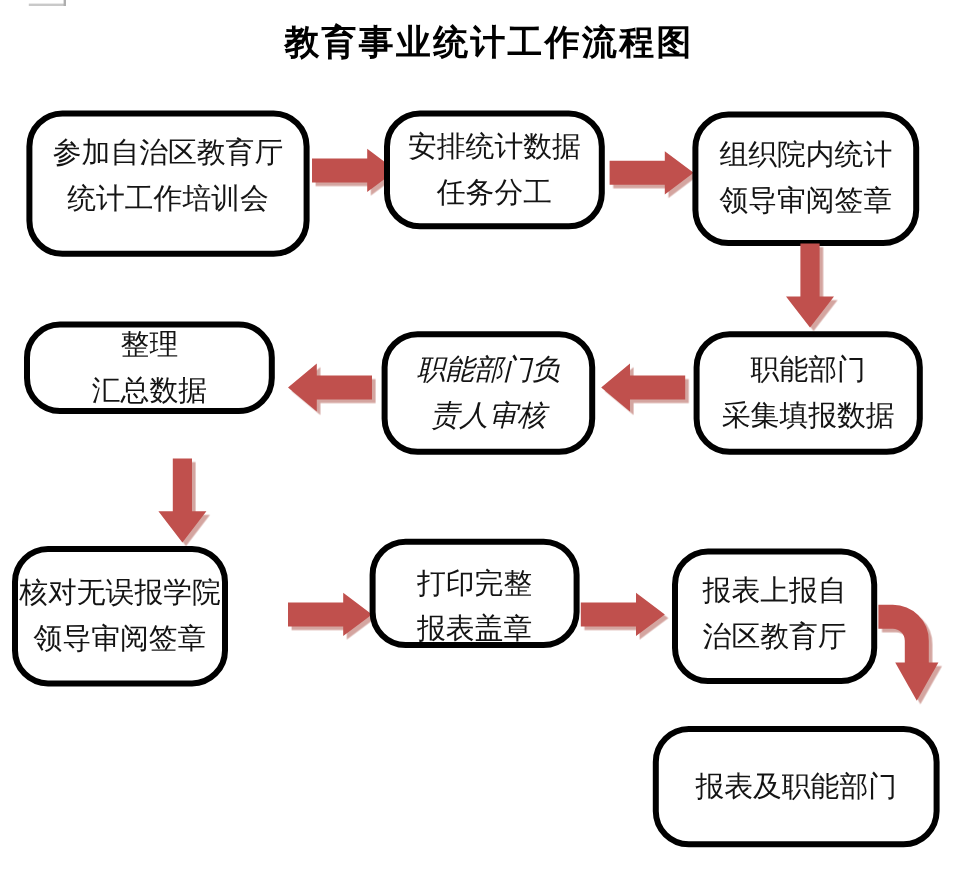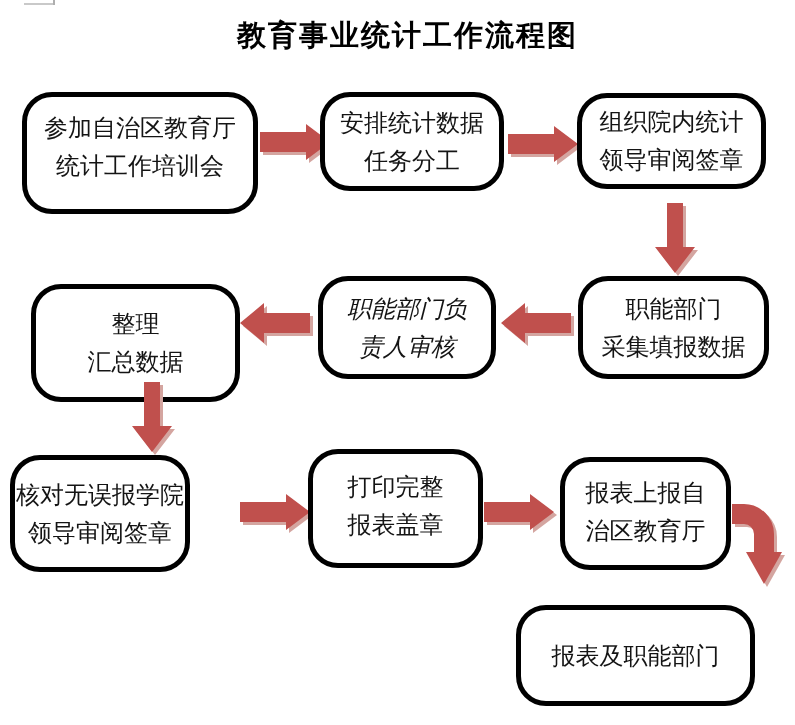--- a/index.html
+++ b/index.html
@@ -45,21 +45,21 @@
   <span class="ln">安排统计数据</span>
   <span class="ln">任务分工</span>
 </div>
 
 <div class="arrow" style="left:508px;top:126px;">
   <svg width="70" height="36" viewBox="0 0 70 36">
     <polygon class="arrow-shape" points="0,8 46,8 46,0 70,18 46,36 46,28 0,28"></polygon>
   </svg>
 </div>
 
-<div class="node" style="left:577px;top:93px;width:189px;height:96px;">
+<div class="node" style="left:577px;top:93px;width:189px;height:112px;">
   <span class="ln">组织院内统计</span>
   <span class="ln">领导审阅签章</span>
 </div>
 
 <div class="arrow" style="left:655px;top:203px;">
   <svg width="40" height="70" viewBox="0 0 40 70">
     <polygon class="arrow-shape" points="12,0 28,0 28,44 40,44 20,70 0,44 12,44"></polygon>
   </svg>
 </div>
 
@@ -78,21 +78,21 @@
   <span class="ln">职能部门负</span>
   <span class="ln">责人审核</span>
 </div>
 
 <div class="arrow" style="left:240px;top:303px;">
   <svg width="70" height="40" viewBox="0 0 70 40">
     <polygon class="arrow-shape" points="70,10 24,10 24,0 0,20 24,40 24,30 70,30"></polygon>
   </svg>
 </div>
 
-<div class="node" style="left:20px;top:284px;width:209px;height:118px;margin-left:11px;">
+<div class="node" style="left:20px;top:268px;width:209px;height:77px;">
   <span class="ln">整理</span>
   <span class="ln">汇总数据</span>
 </div>
 
 <div class="arrow" style="left:132px;top:382px;">
   <svg width="40" height="70" viewBox="0 0 40 70">
     <polygon class="arrow-shape" points="12,0 28,0 28,44 40,44 20,70 0,44 12,44"></polygon>
   </svg>
 </div>
 
@@ -100,21 +100,21 @@
   <span class="ln">核对无误报学院</span>
   <span class="ln">领导审阅签章</span>
 </div>
 
 <div class="arrow" style="left:240px;top:493px;">
   <svg width="70" height="38" viewBox="0 0 70 36">
     <polygon class="arrow-shape" points="0,8 46,8 46,0 70,18 46,36 46,28 0,28"></polygon>
   </svg>
 </div>
 
-<div class="node text-top" style="left:308px;top:449px;width:175px;height:119px;padding-top:14px;">
+<div class="node text-top" style="left:308px;top:449px;width:175px;height:91px;padding-top:14px;">
   <span class="ln">打印完整</span>
   <span class="ln">报表盖章</span>
 </div>
 
 <div class="arrow" style="left:484px;top:493px;">
   <svg width="70" height="38" viewBox="0 0 70 36">
     <polygon class="arrow-shape" points="0,8 46,8 46,0 70,18 46,36 46,28 0,28"></polygon>
   </svg>
 </div>
 
@@ -123,15 +123,15 @@
   <span class="ln">治区教育厅</span>
 </div>
 
 <div class="arrow" style="left:732px;top:500px;">
   <svg width="52" height="92" viewBox="0 0 52 92">
     <path class="bent-stroke" d="M0,14 H12 A20,20 0 0 1 32,34 V54" stroke-width="20"></path>
     <polygon class="arrow-shape" points="14,52 50,52 32,84"></polygon>
   </svg>
 </div>
 
-<div class="node" style="left:516px;top:605px;width:239px;height:101px;">
+<div class="node" style="left:544px;top:605px;width:239px;height:101px;">
   <span class="ln">报表及职能部门</span>
 </div>
 
 </body></html>

